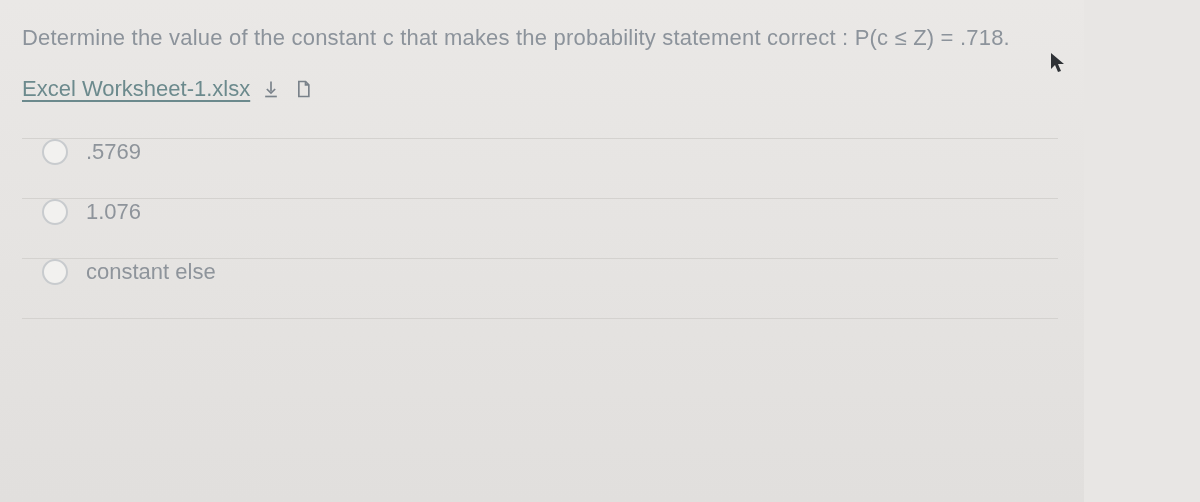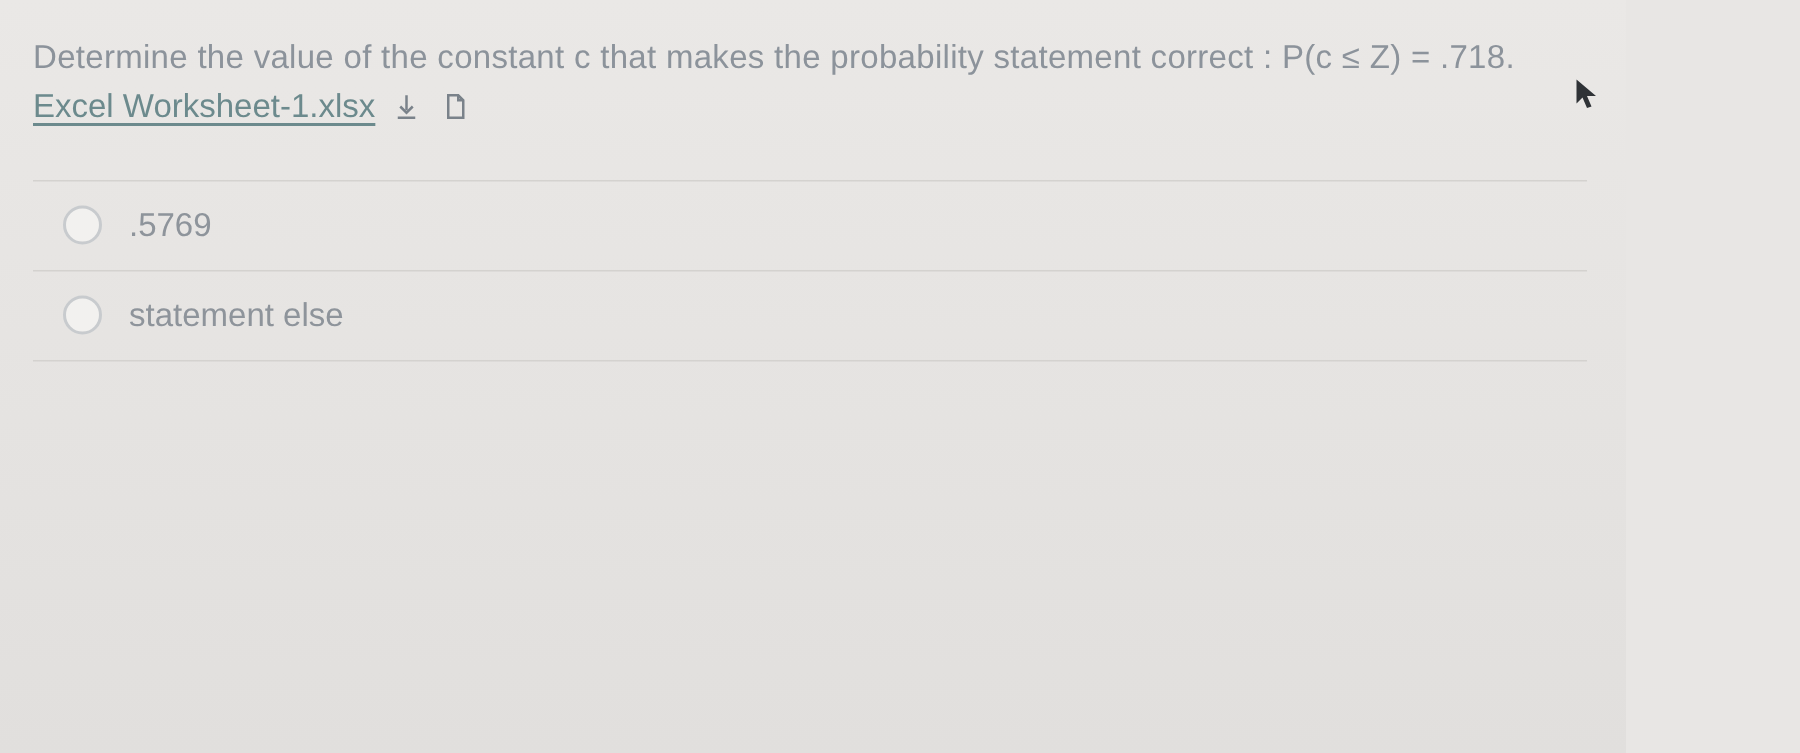--- a/index.html
+++ b/index.html
@@ -24,21 +24,21 @@
     color: #8a9099;
     font-size: 22px;
     line-height: 1.45;
     font-weight: 400;
     letter-spacing: 0.2px;
   }
   .prompt .muted {
     color: #8c939b;
   }
   .link-row {
-    margin-top: 4px;
+    margin-top: 22px;
     display: inline-flex;
     align-items: center;
     gap: 10px;
   }
   .link {
     color: #6c8a8d;
     font-size: 22px;
     text-decoration: underline;
     text-decoration-color: #6c8a8d;
     text-underline-offset: 4px;
@@ -51,21 +51,20 @@
     align-items: center;
     justify-content: center;
     color: #7a828a;
   }
   .options {
     margin-top: 36px;
     border-top: 1px solid #d4d2cf;
   }
   .opt-row {
     display: flex;
-    align-items: center;
     height: 60px;
     border-bottom: 1px solid #d4d2cf;
     padding-left: 20px;
     box-sizing: border-box;
   }
   .radio {
     width: 22px;
     height: 22px;
     border: 2px solid #c8cbce;
     border-radius: 50%;
@@ -113,21 +112,25 @@
     </span>
   </div>
 
   <div class="options">
     <div class="opt-row">
       <span class="radio"></span>
       <span class="opt-label">.5769</span>
     </div>
     <div class="opt-row">
       <span class="radio"></span>
-      <span class="opt-label">statement else</span>
+      <span class="opt-label">1.076</span>
+    </div>
+    <div class="opt-row">
+      <span class="radio"></span>
+      <span class="opt-label">constant else</span>
     </div>
   </div>
 
   <span class="cursor">
     <svg viewBox="0 0 16 22" width="16" height="22" fill="currentColor">
       <path d="M1 1 L1 17 L5 13 L8 20 L11 19 L8 12 L14 12 Z"></path>
     </svg>
   </span>
 
 </div>

